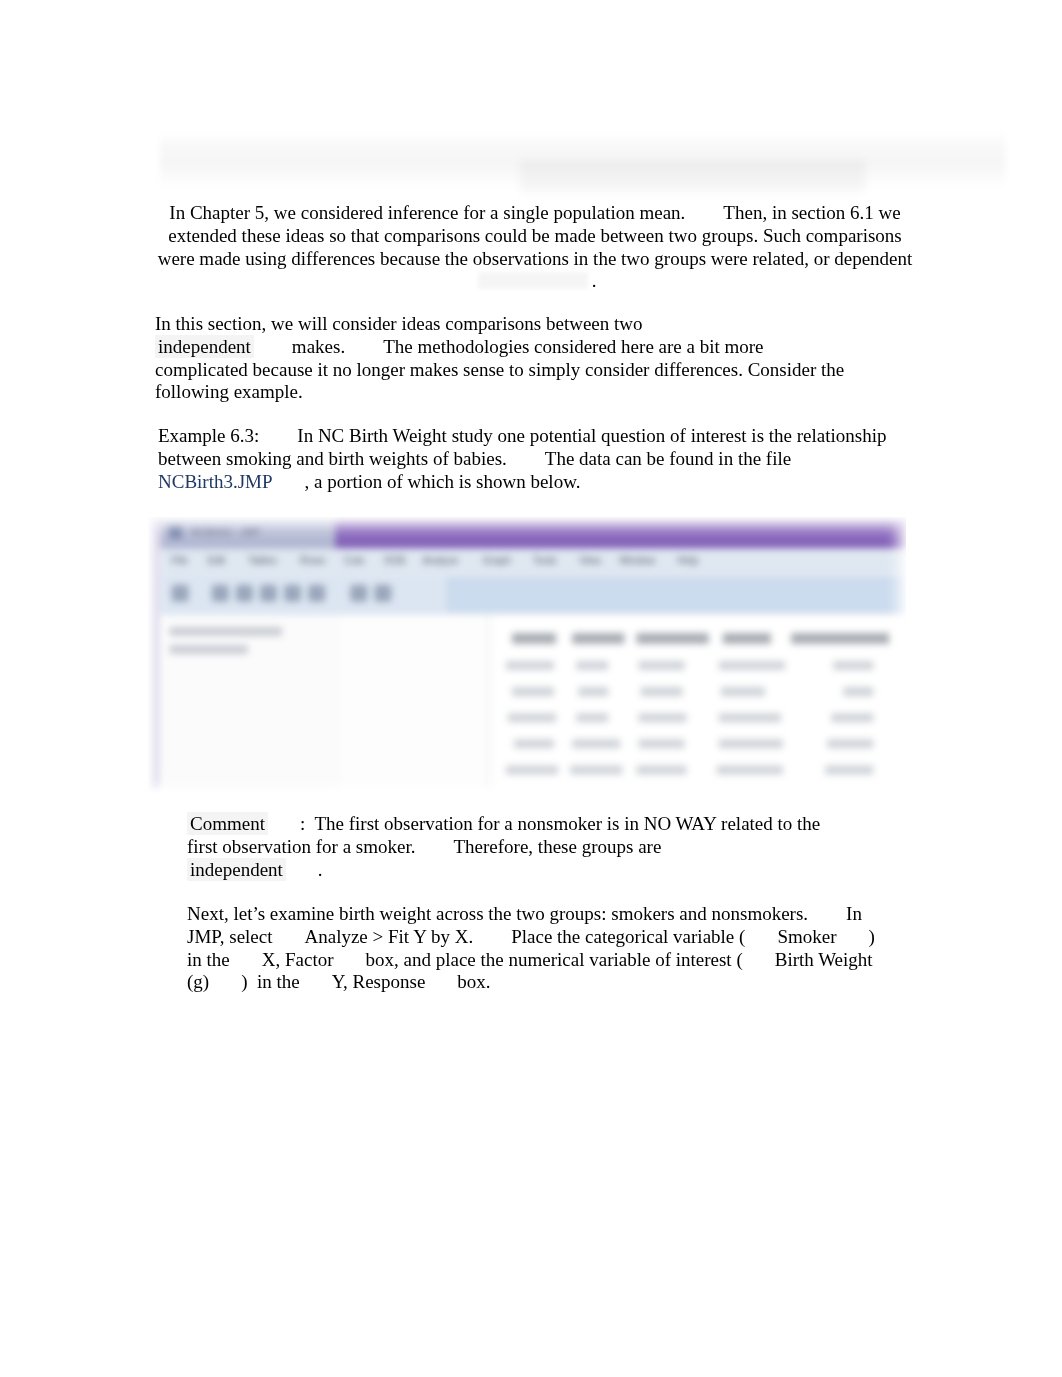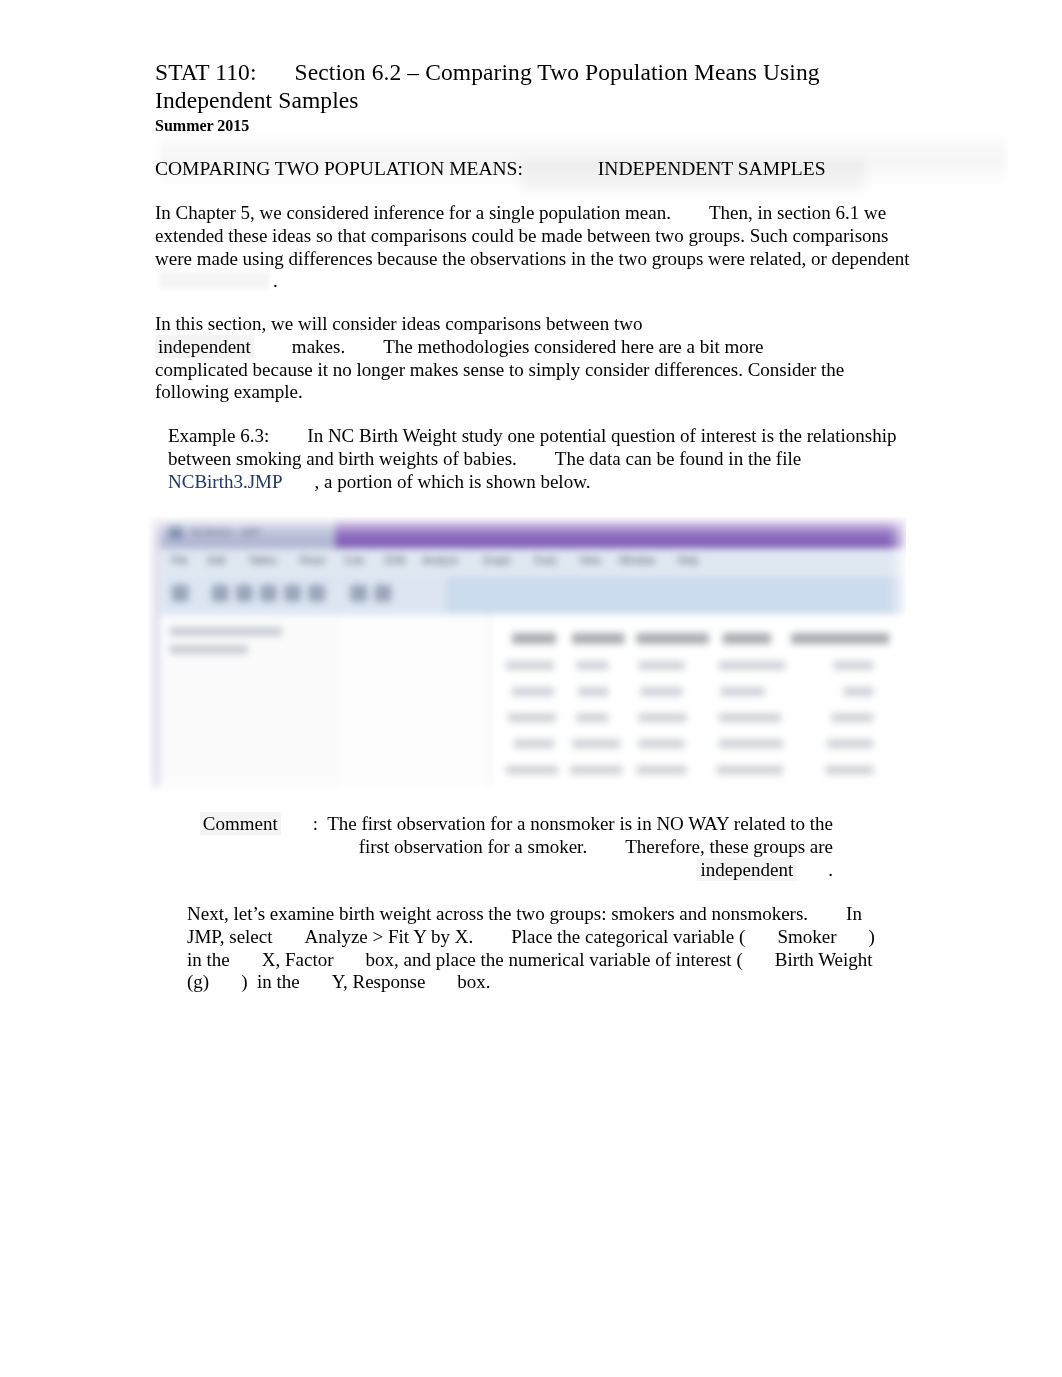--- a/index.html
+++ b/index.html
@@ -80,24 +80,24 @@
   }
   .head-gap { display: inline-block; width: 75px; }
 
   
   .para {
     position: absolute;
     font-size: 19px;
     line-height: 22.8px;
     white-space: pre-wrap;
   }
-  .p1 { left: 155px; top: 202px; width: 760px; }
+  .p1 { left: 155px; top: 202px; width: 760px; text-align: center; }
   .p2 { left: 155px; top: 313px; width: 700px; }
-  .p3 { left: 168px; top: 425px; width: 760px; }
-  .p4 { left: 173px; top: 813px; width: 660px; text-align: right; }
+  .p3 { left: 158px; top: 425px; width: 760px; }
+  .p4 { left: 187px; top: 813px; width: 660px; }
   .p5 { left: 187px; top: 903px; width: 700px; }
 
   .indent-1 { display: inline-block; width: 32px; }
 
   
   .hl {
     background: rgba(0,0,0,0.045);
     border-radius: 1px;
     padding: 1px 3px;
     filter: blur(0.4px);
@@ -258,29 +258,24 @@
     width: 758px; height: 278px;
     box-shadow: inset 0 0 14px 8px rgba(255,255,255,0.85);
     pointer-events: none;
   }
 </style>
 </head>
 <body>
 
 <div class="page">
 
-  <div class="doc-header">
-    <div class="title-line"><span>STAT 110:</span><span class="title-gap"></span><span>Section 6.2 – Comparing Two Population Means Using Independent Samples</span></div>
-    <div class="subtitle">Summer 2015</div>
-  </div>
 
   <div class="heading-band"></div>
   <div class="heading-band2"></div>
 
-  <div class="section-heading"><span>COMPARING TWO POPULATION MEANS:</span><span class="head-gap"></span><span>INDEPENDENT SAMPLES</span></div>
 
   <div class="para p1"><span>In Chapter 5, we considered inference for a single population mean.</span><span class="title-gap"></span><span>Then, in section 6.1 we extended these ideas so that comparisons could be made between two groups. Such comparisons were made using differences because the observations in the two groups were related, or dependent</span><span class="blank"></span><span>.</span></div>
 
   <div class="para p2"><span>In this section, we will consider ideas comparisons between two</span>
 <span class="hl">independent</span><span class="title-gap"></span><span>makes.</span><span class="title-gap"></span><span>The methodologies considered here are a bit more complicated because it no longer makes sense to simply consider differences. Consider the following example.</span></div>
 
   <div class="para p3"><span>Example 6.3:</span><span class="title-gap"></span><span>In NC Birth Weight study one potential question of interest is the relationship between smoking and birth weights of babies.</span><span class="title-gap"></span><span>The data can be found in the file</span><span class="indent-1"></span><span class="link">NCBirth3.JMP</span><span class="indent-1"></span><span>, a portion of which is shown below.</span></div>
 
   <div class="jmp-figure">
     <div class="jmp-inner">

